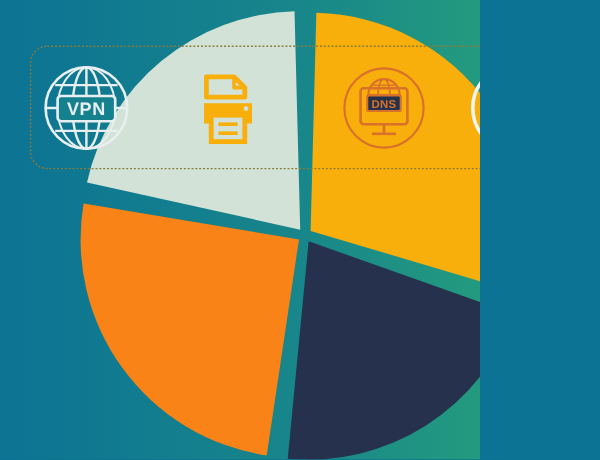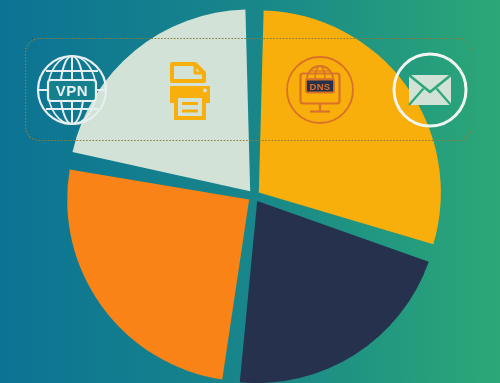--- a/index.html
+++ b/index.html
@@ -5,21 +5,21 @@
   html, body {
     margin: 0;
     padding: 0;
     background: #0c7394;
   }
   body {
     font-family: "Liberation Sans", sans-serif;
   }
   #stage {
     position: relative;
-    width: 500px;
+    width: 400px;
     height: 383px;
     overflow: hidden;
   }
   #stage svg.full {
     position: absolute;
     left: 0;
     top: 0;
     width: 500px;
     height: 383px;
     display: block;

